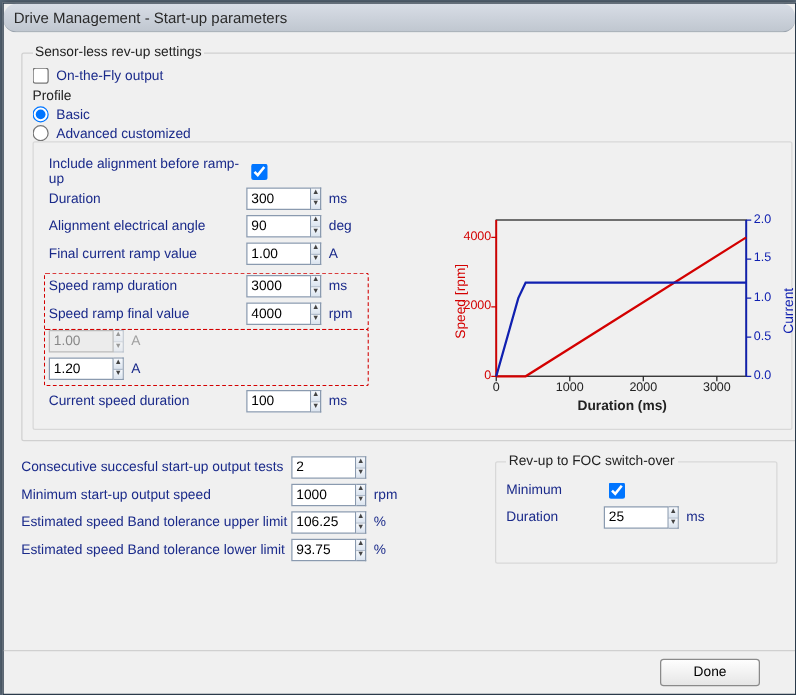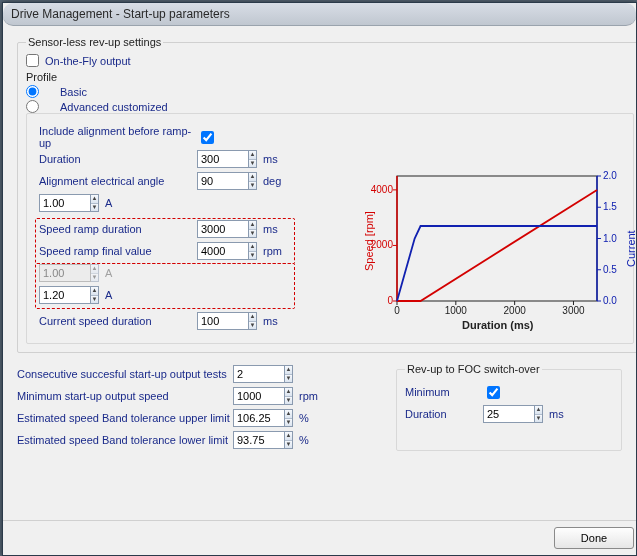--- a/index.html
+++ b/index.html
@@ -36,21 +36,21 @@
     position: relative;
     color: #222;
     overflow: hidden;
   }
   .footer {
     height: 34px;
     border-top: 1px solid #d0d0d0;
     display: flex;
     justify-content: flex-end;
     align-items: center;
-    padding: 0 2px;
+    padding: 0 28px;
   }
   button.done {
     width: 80px;
     height: 22px;
     font-size: 11px;
     background: linear-gradient(to bottom, #fefefe, #e6e6e6);
     border: 1px solid #8a8a8a;
     border-radius: 3px;
   }
   fieldset.sensorless {
@@ -146,21 +146,21 @@
     display: flex;
     margin-top: 10px;
     gap: 12px;
   }
   .bottom-left { flex: 1; }
   .bottom-left .prow .plabel { width: 216px; }
   fieldset.switchover { width: 208px; }
   fieldset.switchover .prow .plabel { width: 78px; }
 
   .profilegrp { margin-top:4px; }
-  .profilegrp .row { margin-top:2px; margin-left:0;gap:15px; }
+  .profilegrp .row { margin-top:2px; margin-left:0; }
 
   .profile-box {
     display:flex;
     gap:8px;
     margin-top:0;
     align-items:flex-start;
   }
 </style>
 </head>
 <body>
@@ -216,20 +216,21 @@
               <span class="spin">
                   <input value="90" style="">
                   <span class="btns">
                     <span>▲</span>
                     <span>▼</span>
                   </span>
                 </span>
               <span class="unit">deg</span>
             </div>
             <div class="prow">
+              <span class="plabel">Final current ramp value</span>
               <span class="spin">
                   <input value="1.00" style="">
                   <span class="btns">
                     <span>▲</span>
                     <span>▼</span>
                   </span>
                 </span>
               <span class="unit">A</span>
             </div>
 

